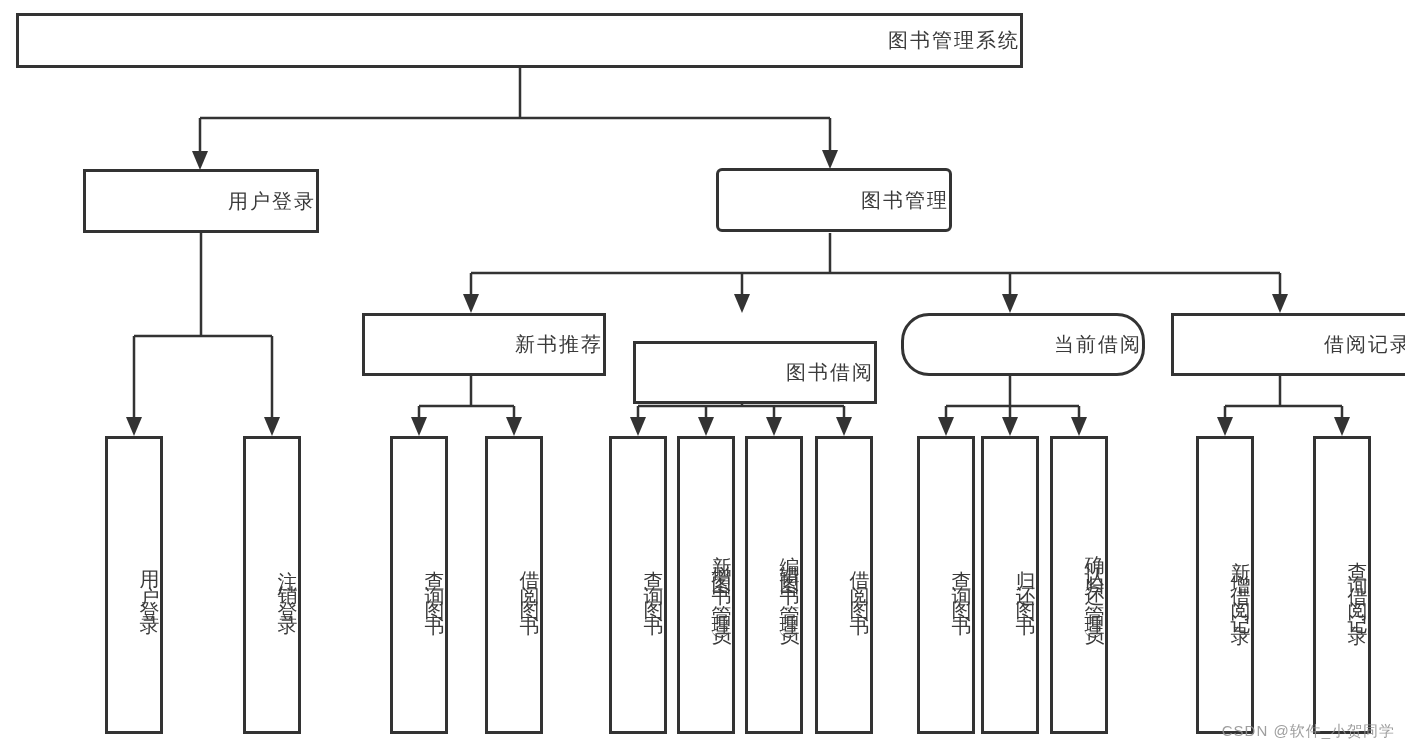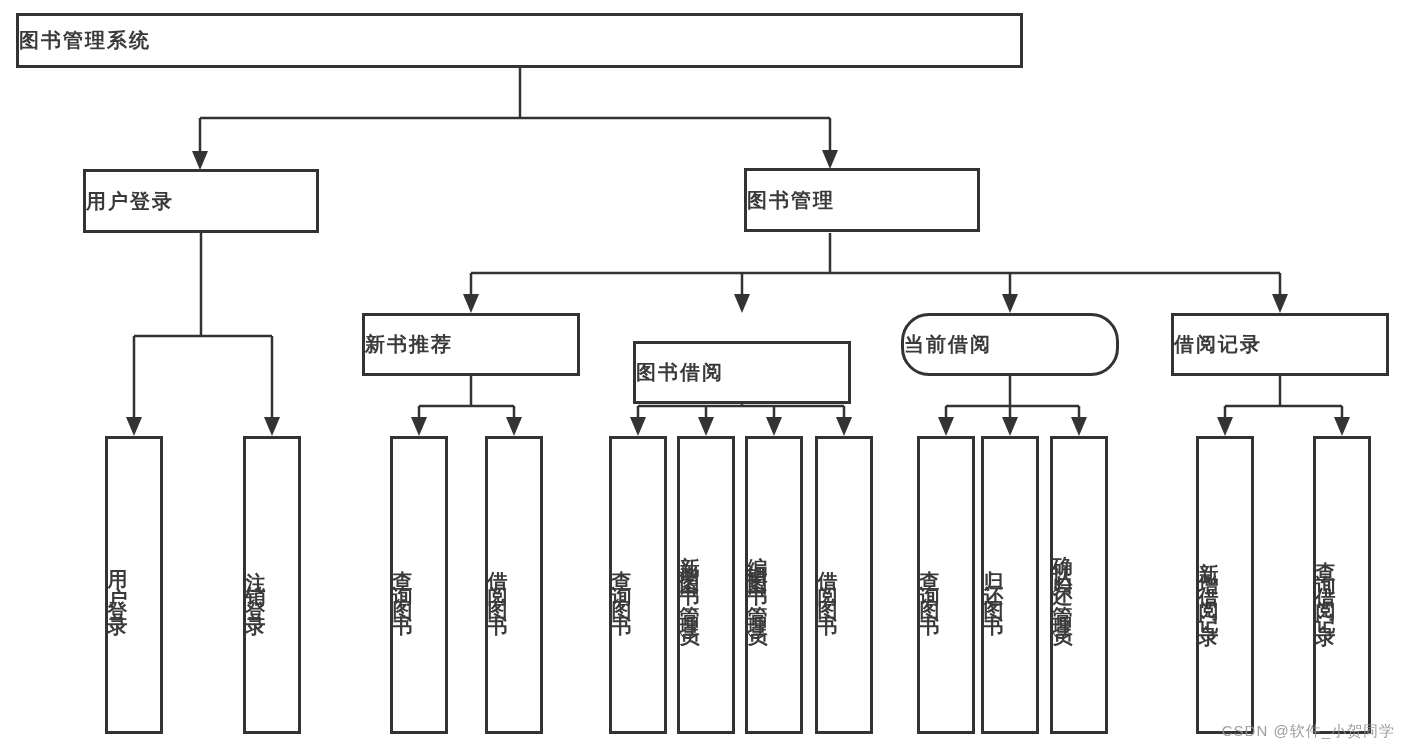--- a/index.html
+++ b/index.html
@@ -12,42 +12,41 @@
   }
   #stage{position:absolute;left:0;top:0;width:1405px;height:747px;}
   svg.connectors{position:absolute;left:0;top:0;width:1405px;height:747px;}
   .box{
     position:absolute;
     box-sizing:border-box;
     border:3px solid #333333;
     background:#ffffff;
     display:flex;
     align-items:center;
-    justify-content:flex-start;
+    justify-content:flex-end;
     color:#3a3a3a;
-    font-weight:bold;
   }
   .box.h .lbl{
     font-size:20px;
     letter-spacing:2px;
     white-space:nowrap;
   }
   .box.v .lbl{
     writing-mode:vertical-rl;
     text-orientation:mixed;
     font-size:20px;
     letter-spacing:15px;
     line-height:1;
   }
   .box.v.mid .lbl{letter-spacing:13px;}
   .box.v.long .lbl{letter-spacing:10px;}
   
   .root{left:16px;top:13px;width:1007px;height:55px;border-width:3px;}
   .lvl2{top:169px;width:236px;height:64px;}
-  .lvl3{top:313px;width:218px;height:63px;}
+  .lvl3{top:313px;width:244px;height:63px;}
   .leaf{top:436px;width:58px;height:298px;border-width:3px;}
   .watermark{
     position:absolute;
     right:10px;
     bottom:6px;
     font-size:15px;
     letter-spacing:1px;
     color:rgba(148,148,148,0.9);
     white-space:nowrap;
   }
@@ -99,21 +98,21 @@
     </g>
   </svg>
 
   <div class="box h root">
     <span class="lbl">图书管理系统</span>
   </div>
 
   <div class="box h lvl2" style="left:83px;">
     <span class="lbl">用户登录</span>
   </div>
-  <div class="box h lvl2" style="left:744px;top:168px;">
+  <div class="box h lvl2" style="left:716px;top:168px;border-radius:6px;">
     <span class="lbl">图书管理</span>
   </div>
 
   <div class="box h lvl3" style="left:362px;">
     <span class="lbl">新书推荐</span>
   </div>
   <div class="box h lvl3" style="left:633px;margin-top:28px;">
     <span class="lbl">图书借阅</span>
   </div>
   <div class="box h lvl3" style="left:901px;border-radius:28px;">

